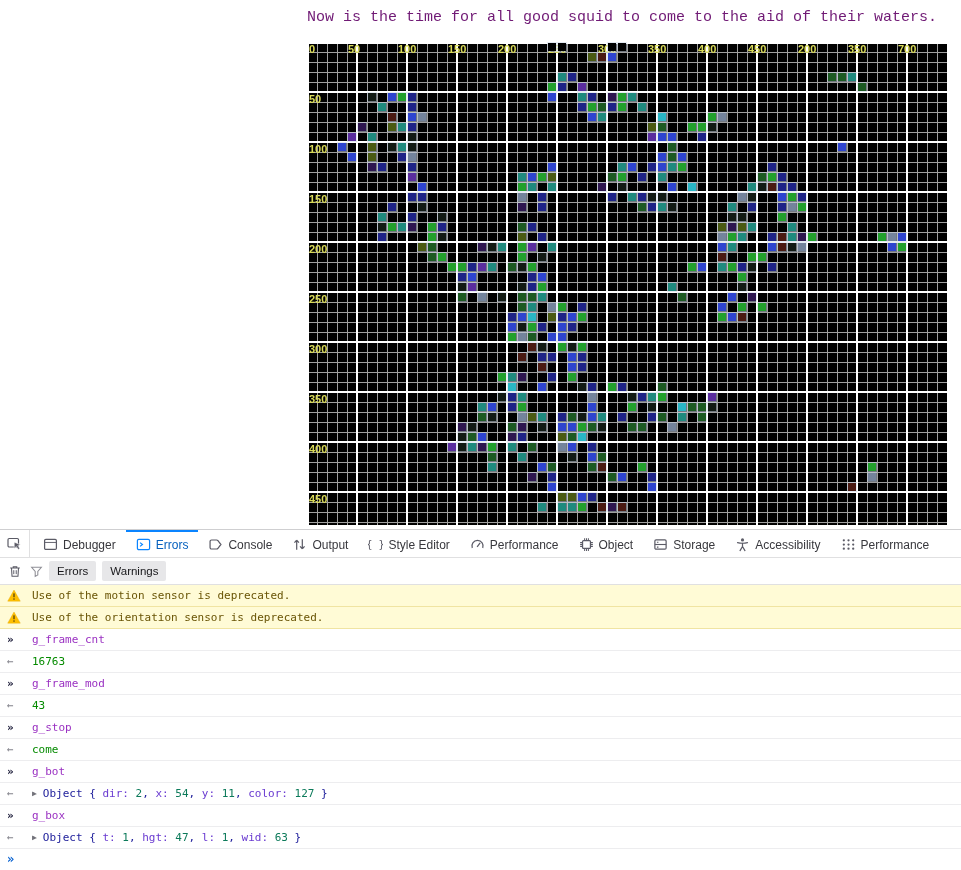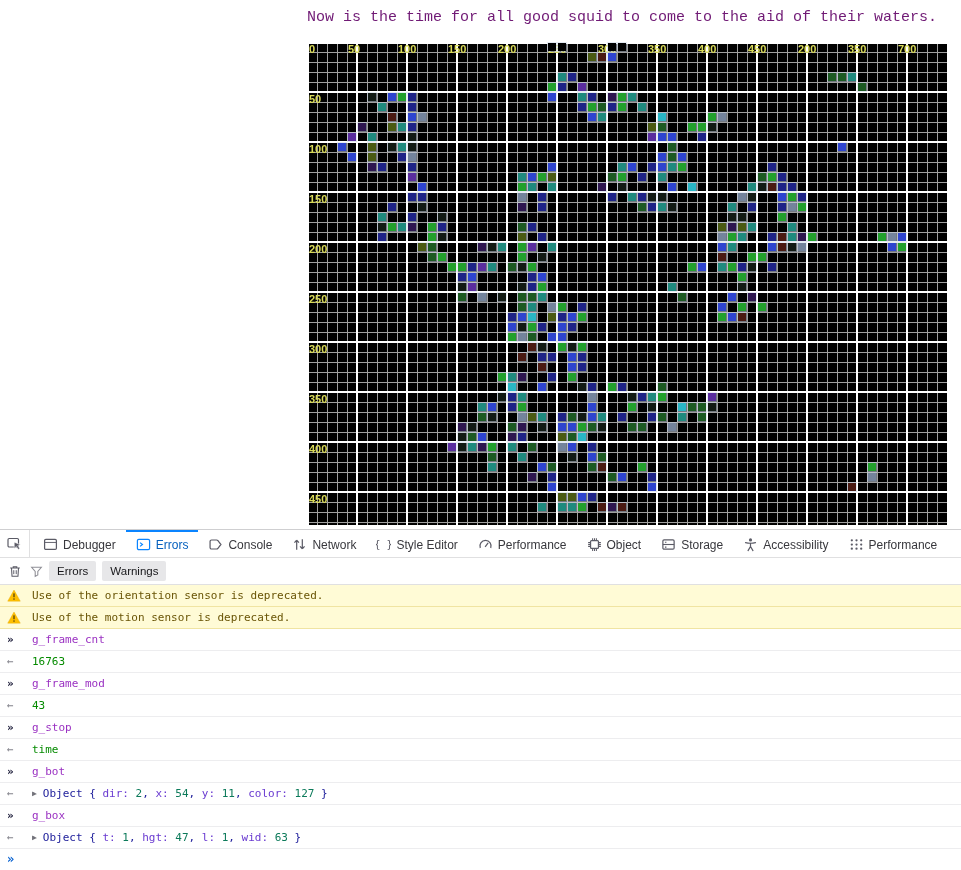--- a/index.html
+++ b/index.html
@@ -620,21 +620,21 @@
           </div>
           <div class="tlabel">Console</div>
         </div>
         <div class="tab">
           <div class="ticon">
             <svg width="15" height="15" viewBox="0 0 16 16">
               <path d="M5 13.5v-10M5 3.5L2.6 6M5 3.5L7.4 6" fill="none" stroke="currentColor" stroke-width="1.3"></path>
               <path d="M11 2.5v10M11 12.5L8.6 10M11 12.5l2.4-2.5" fill="none" stroke="currentColor" stroke-width="1.3"></path>
             </svg>
           </div>
-          <div class="tlabel">Network</div>
+          <div class="tlabel">Output</div>
         </div>
         <div class="tab">
           <div class="ticon">
             <svg width="15" height="15" viewBox="0 0 16 16">
               <text x="8" y="12" font-size="11" font-family="monospace" text-anchor="middle" fill="currentColor">{ }</text>
             </svg>
           </div>
           <div class="tlabel">Style Editor</div>
         </div>
         <div class="tab">
@@ -714,31 +714,31 @@
   </div>
   <div class="console-list">
       <div class="crow warning">
         <div class="gut">
           <svg width="14" height="13" viewBox="0 0 16 15">
             <path d="M8 1.2L15.2 14H.8z" fill="#ffbf00" stroke="#e5a800" stroke-width=".5"></path>
             <rect x="7.25" y="5" width="1.5" height="4.6" rx=".4" fill="#57430a"></rect>
             <rect x="7.25" y="10.8" width="1.5" height="1.6" rx=".4" fill="#57430a"></rect>
           </svg>
         </div>
-        <div class="wtext">Use of the orientation sensor is deprecated.</div>
+        <div class="wtext">Use of the motion sensor is deprecated.</div>
       </div>
       <div class="crow warning">
         <div class="gut">
           <svg width="14" height="13" viewBox="0 0 16 15">
             <path d="M8 1.2L15.2 14H.8z" fill="#ffbf00" stroke="#e5a800" stroke-width=".5"></path>
             <rect x="7.25" y="5" width="1.5" height="4.6" rx=".4" fill="#57430a"></rect>
             <rect x="7.25" y="10.8" width="1.5" height="1.6" rx=".4" fill="#57430a"></rect>
           </svg>
         </div>
-        <div class="wtext">Use of the motion sensor is deprecated.</div>
+        <div class="wtext">Use of the orientation sensor is deprecated.</div>
       </div>
       <div class="crow command">
         <div class="gut">
           <span class="cmd-caret">»</span>
         </div>
         <div class="cmd-text">g_frame_cnt</div>
       </div>
       <div class="crow result">
         <div class="gut">
           <span class="ret-arrow">←</span>
@@ -760,21 +760,21 @@
       <div class="crow command">
         <div class="gut">
           <span class="cmd-caret">»</span>
         </div>
         <div class="cmd-text">g_stop</div>
       </div>
       <div class="crow result">
         <div class="gut">
           <span class="ret-arrow">←</span>
         </div>
-        <div class="val">time</div>
+        <div class="val">come</div>
       </div>
       <div class="crow command">
         <div class="gut">
           <span class="cmd-caret">»</span>
         </div>
         <div class="cmd-text">g_bot</div>
       </div>
       <div class="crow object-result">
         <div class="gut">
           <span class="ret-arrow">←</span>

